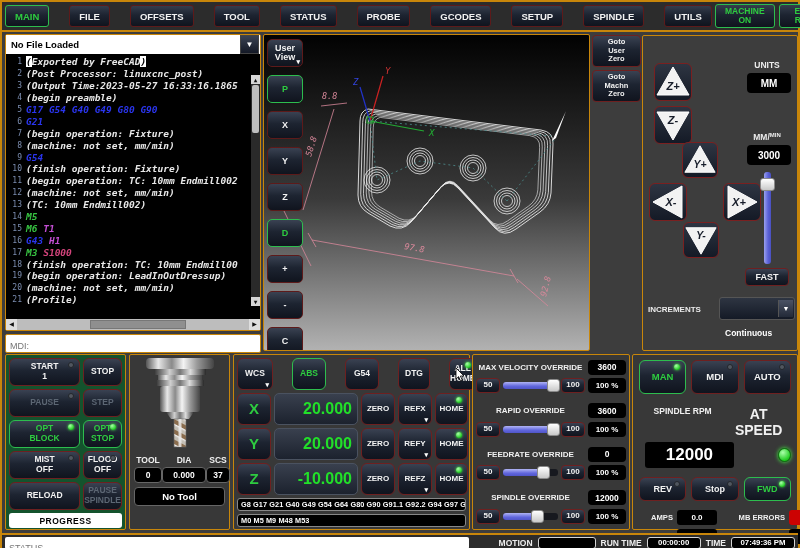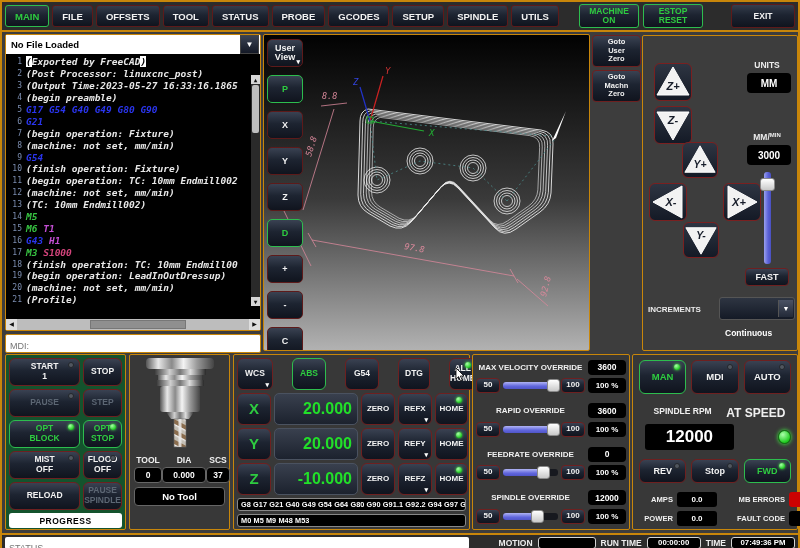--- a/index.html
+++ b/index.html
@@ -129,21 +129,21 @@
   .hslider .fill{position:absolute;left:0;top:4px;height:7px;border-radius:3px;
     background:linear-gradient(180deg,#b0b4f4,#6066dd 60%,#5055c8);}
   .hslider .knob{position:absolute;top:1px;width:13px;height:13px;border-radius:3px;
     background:linear-gradient(180deg,#ffffff,#c9c9c9);border:1px solid #8a8a8a;box-sizing:border-box;}
   .ovr-pct{width:38px;height:15px;flex:none;font-size:8px;}
   #spindle-panel{left:630px;top:322px;width:166px;height:176px;background:#383838;padding:5px 6px;box-sizing:border-box;}
   .modes{display:flex;gap:5px;height:34px;}
   .modes .btn{flex:1;font-size:9.5px;}
   .sp-labels{display:flex;margin-top:12px;}
   .sp-labels .l1{flex:1.35;text-align:center;font-size:8.5px;font-weight:bold;color:#f0f0f0;}
-  .sp-labels .l2{flex:1;text-align:left;font-size:12px;font-weight:bold;color:#f0f0f0;}
+  .sp-labels .l2{flex:1;text-align:center;font-size:14px;font-weight:bold;color:#f0f0f0;}
   .sp-disp-row{display:flex;align-items:center;margin-top:4px;}
   .rpm-disp{width:96px;height:26px;font-size:17px;margin-left:6px;border-radius:3px;}
   .bigled{width:12px;height:12px;border-radius:50%;margin-left:44px;
     background:radial-gradient(circle at 35% 30%,#aaffaa,#22cc22 70%);box-shadow:0 0 4px #44ff44;border:1px solid #117711;}
   .sp-btns{display:flex;gap:5px;margin-top:9px;height:24px;}
   .sp-btns .btn{flex:1;font-size:9px;}
   .sp-stats{display:grid;grid-template-columns:34px 40px 64px 44px;gap:4px;margin-top:9px;align-items:center;}
   .stat-label{font-size:7.6px;font-weight:bold;color:#f0f0f0;text-align:right;white-space:nowrap;}
   .stat-box{height:15px;font-size:8px;border-radius:3px;}
   .stat-box.alert{background:#cc0202;}
@@ -155,21 +155,21 @@
   .sb-box{height:12px;background:#000;border:1px solid #d5d5d5;border-radius:3px;color:#fff;
     font-size:7.8px;font-weight:bold;display:flex;align-items:center;justify-content:center;box-sizing:border-box;}
   .cursor-svg{position:absolute;right:10px;top:9px;}
 </style>
 </head>
 <body>
 
 <div class="window">
 
   <div class="header">
-    <div style="display:flex;gap:3px;">
+    <div style="display:flex;gap:20px;">
         <div class="tab active">MAIN</div>
         <div class="tab">FILE</div>
         <div class="tab">OFFSETS</div>
         <div class="tab">TOOL</div>
         <div class="tab">STATUS</div>
         <div class="tab">PROBE</div>
         <div class="tab">GCODES</div>
         <div class="tab">SETUP</div>
         <div class="tab">SPINDLE</div>
         <div class="tab">UTILS</div>

